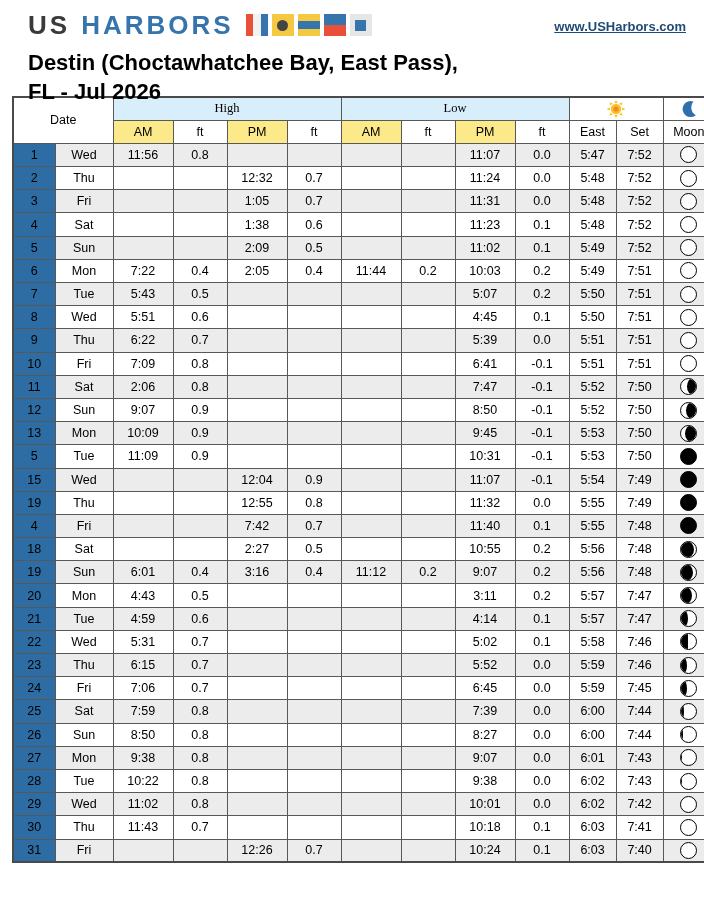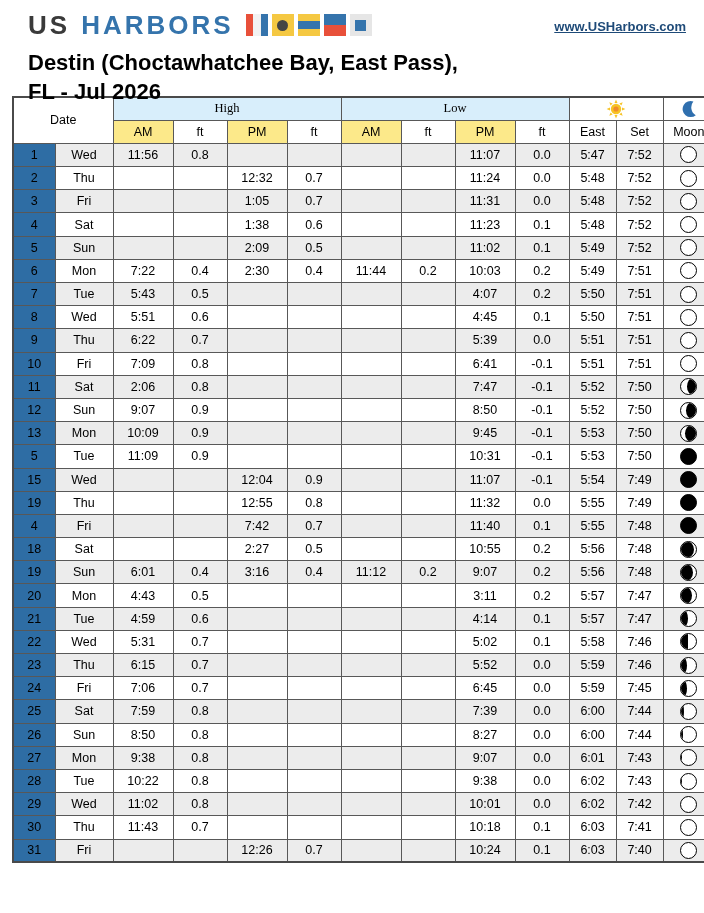--- a/index.html
+++ b/index.html
@@ -323,40 +323,40 @@
             <td>0.1</td>
             <td>5:49</td>
             <td>7:52</td>
             <td><span class="moon"></span></td>
           </tr>
           <tr>
             <td class="daynum">6</td>
             <td class="dayname">Mon</td>
             <td class="timecell">7:22</td>
             <td>0.4</td>
-            <td class="timecell">2:30</td>
+            <td class="timecell">2:05</td>
             <td>0.4</td>
             <td class="timecell">11:44</td>
             <td>0.2</td>
             <td class="timecell">10:03</td>
             <td>0.2</td>
             <td>5:49</td>
             <td>7:51</td>
             <td><span class="moon"></span></td>
           </tr>
           <tr class="alt">
             <td class="daynum">7</td>
             <td class="dayname">Tue</td>
             <td class="timecell">5:43</td>
             <td>0.5</td>
             <td class="timecell"></td>
             <td></td>
             <td class="timecell"></td>
             <td></td>
-            <td class="timecell">4:07</td>
+            <td class="timecell">5:07</td>
             <td>0.2</td>
             <td>5:50</td>
             <td>7:51</td>
             <td><span class="moon"></span></td>
           </tr>
           <tr>
             <td class="daynum">8</td>
             <td class="dayname">Wed</td>
             <td class="timecell">5:51</td>
             <td>0.6</td>

